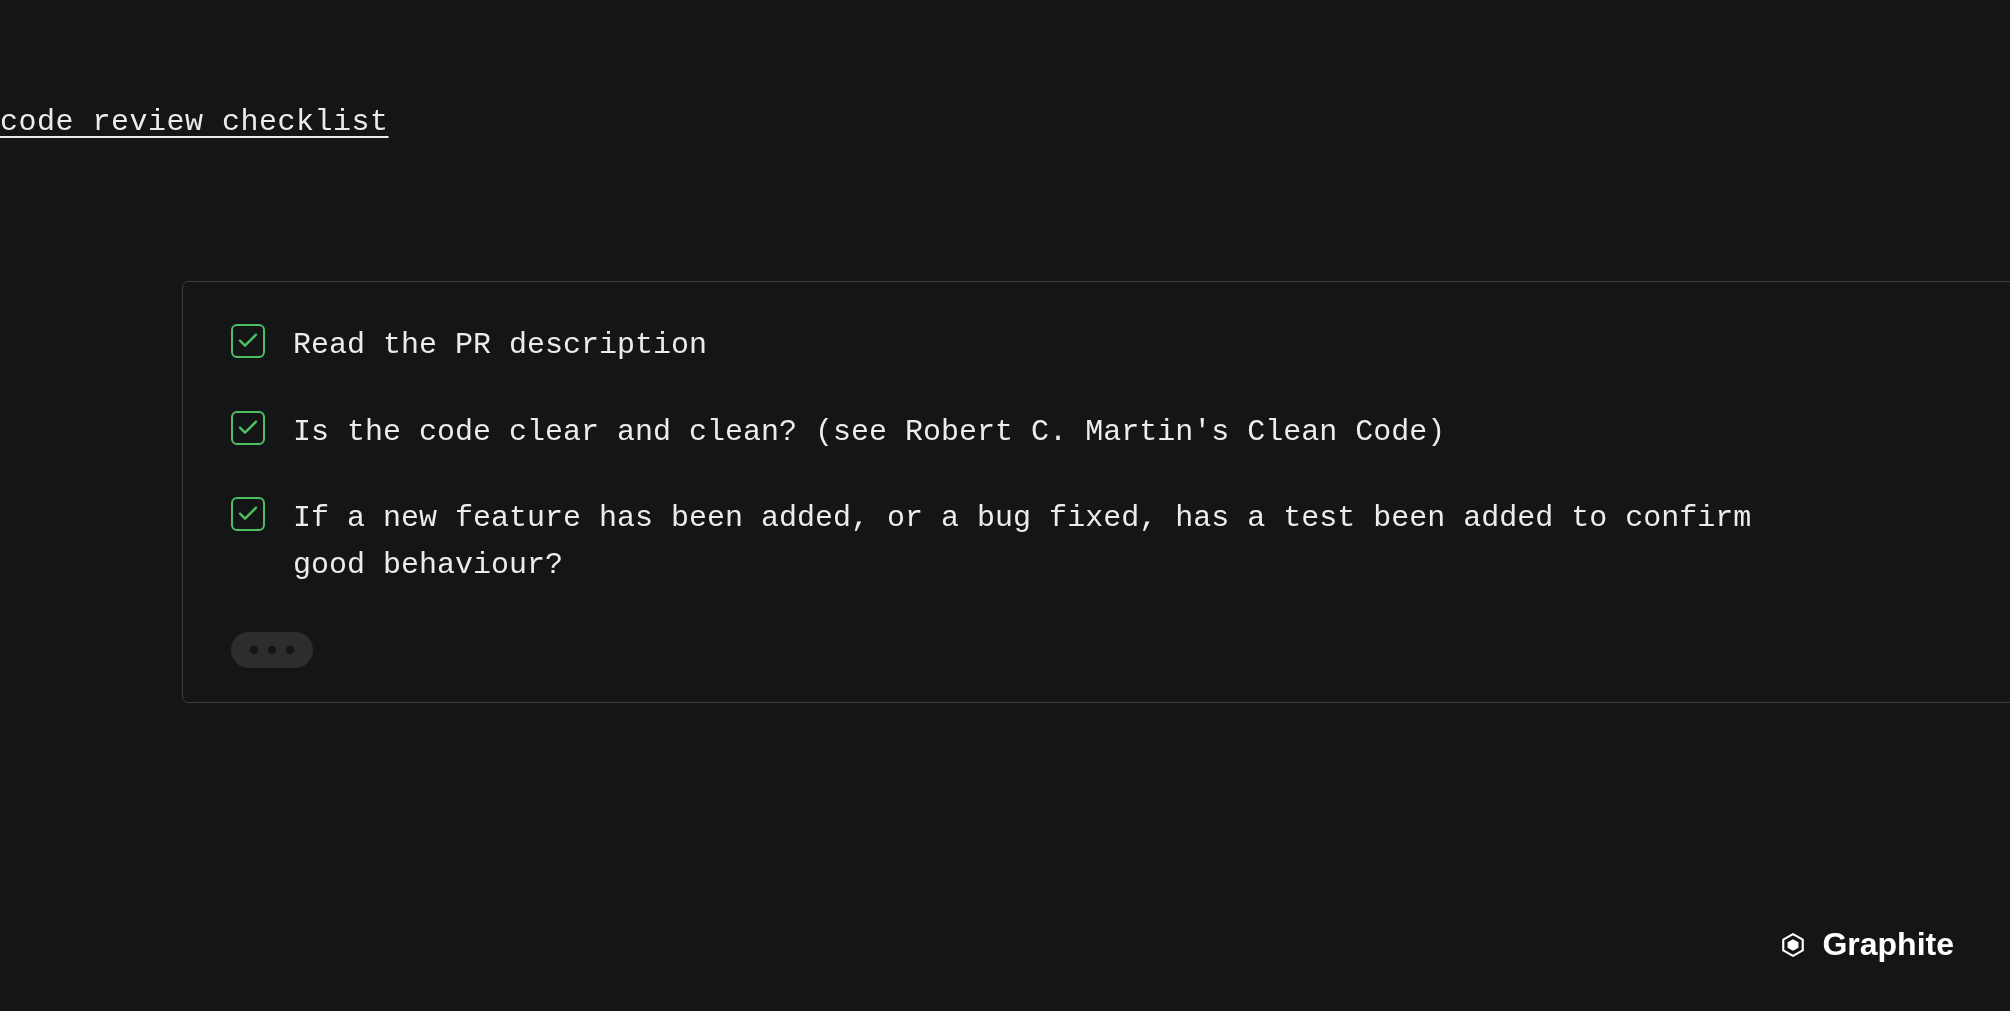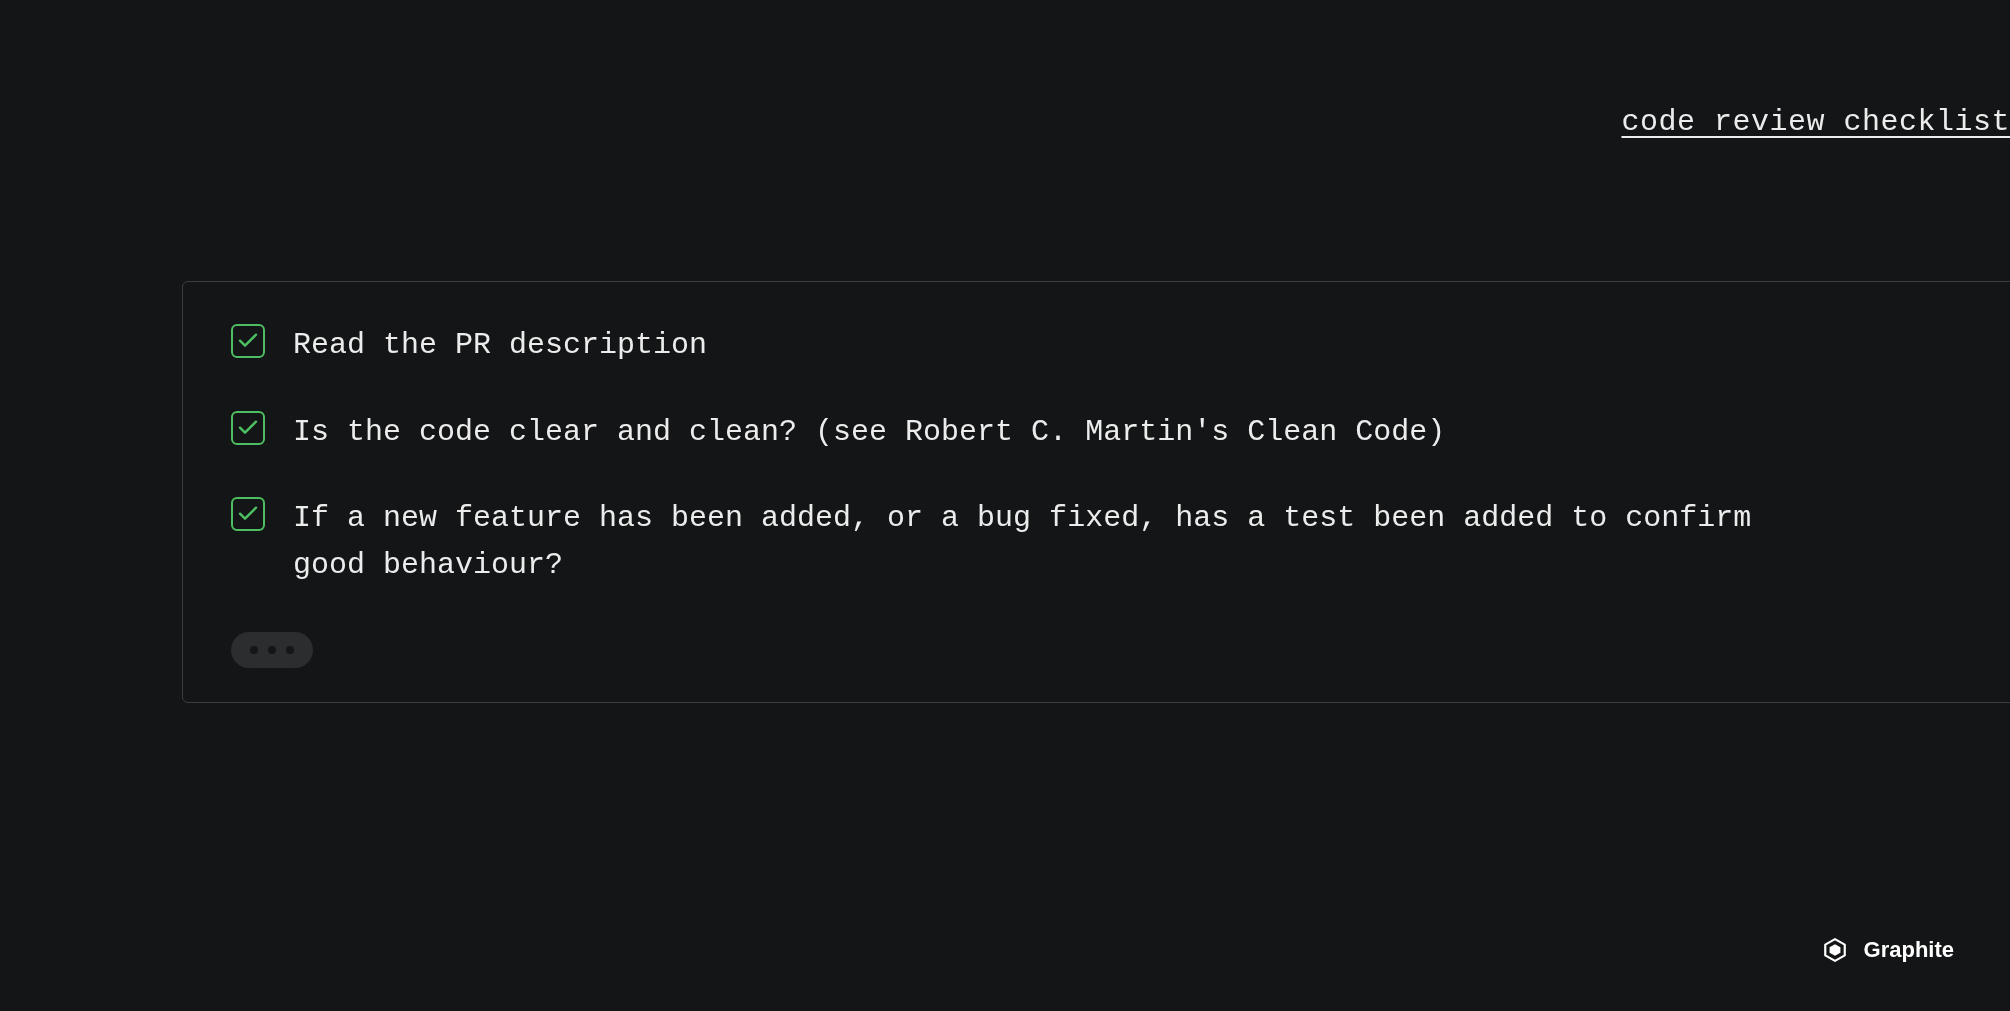--- a/index.html
+++ b/index.html
@@ -14,21 +14,21 @@
   .stage {
     position: relative;
     width: 100%;
     height: 100%;
   }
   .title {
     position: absolute;
     top: 105px;
     left: 0;
     width: 100%;
-    text-align: right;
+    text-align: left;
     font-size: 30px;
     letter-spacing: 0.5px;
     color: #ececec;
     text-decoration: underline;
     text-underline-offset: 6px;
     text-decoration-thickness: 2px;
   }
   .panel {
     position: absolute;
     top: 281px;
@@ -83,21 +83,21 @@
   .brand {
     position: absolute;
     right: 56px;
     bottom: 48px;
     display: flex;
     align-items: center;
     gap: 16px;
     color: #ffffff;
     font-family: -apple-system, BlinkMacSystemFont, "Segoe UI", Helvetica, Arial, sans-serif;
     font-weight: 600;
-    font-size: 22px;
+    font-size: 32px;
   }
   .brand svg { display: block; }
 </style>
 </head>
 <body>
 
 <div class="stage">
 
   <div class="title">code review checklist</div>
 

